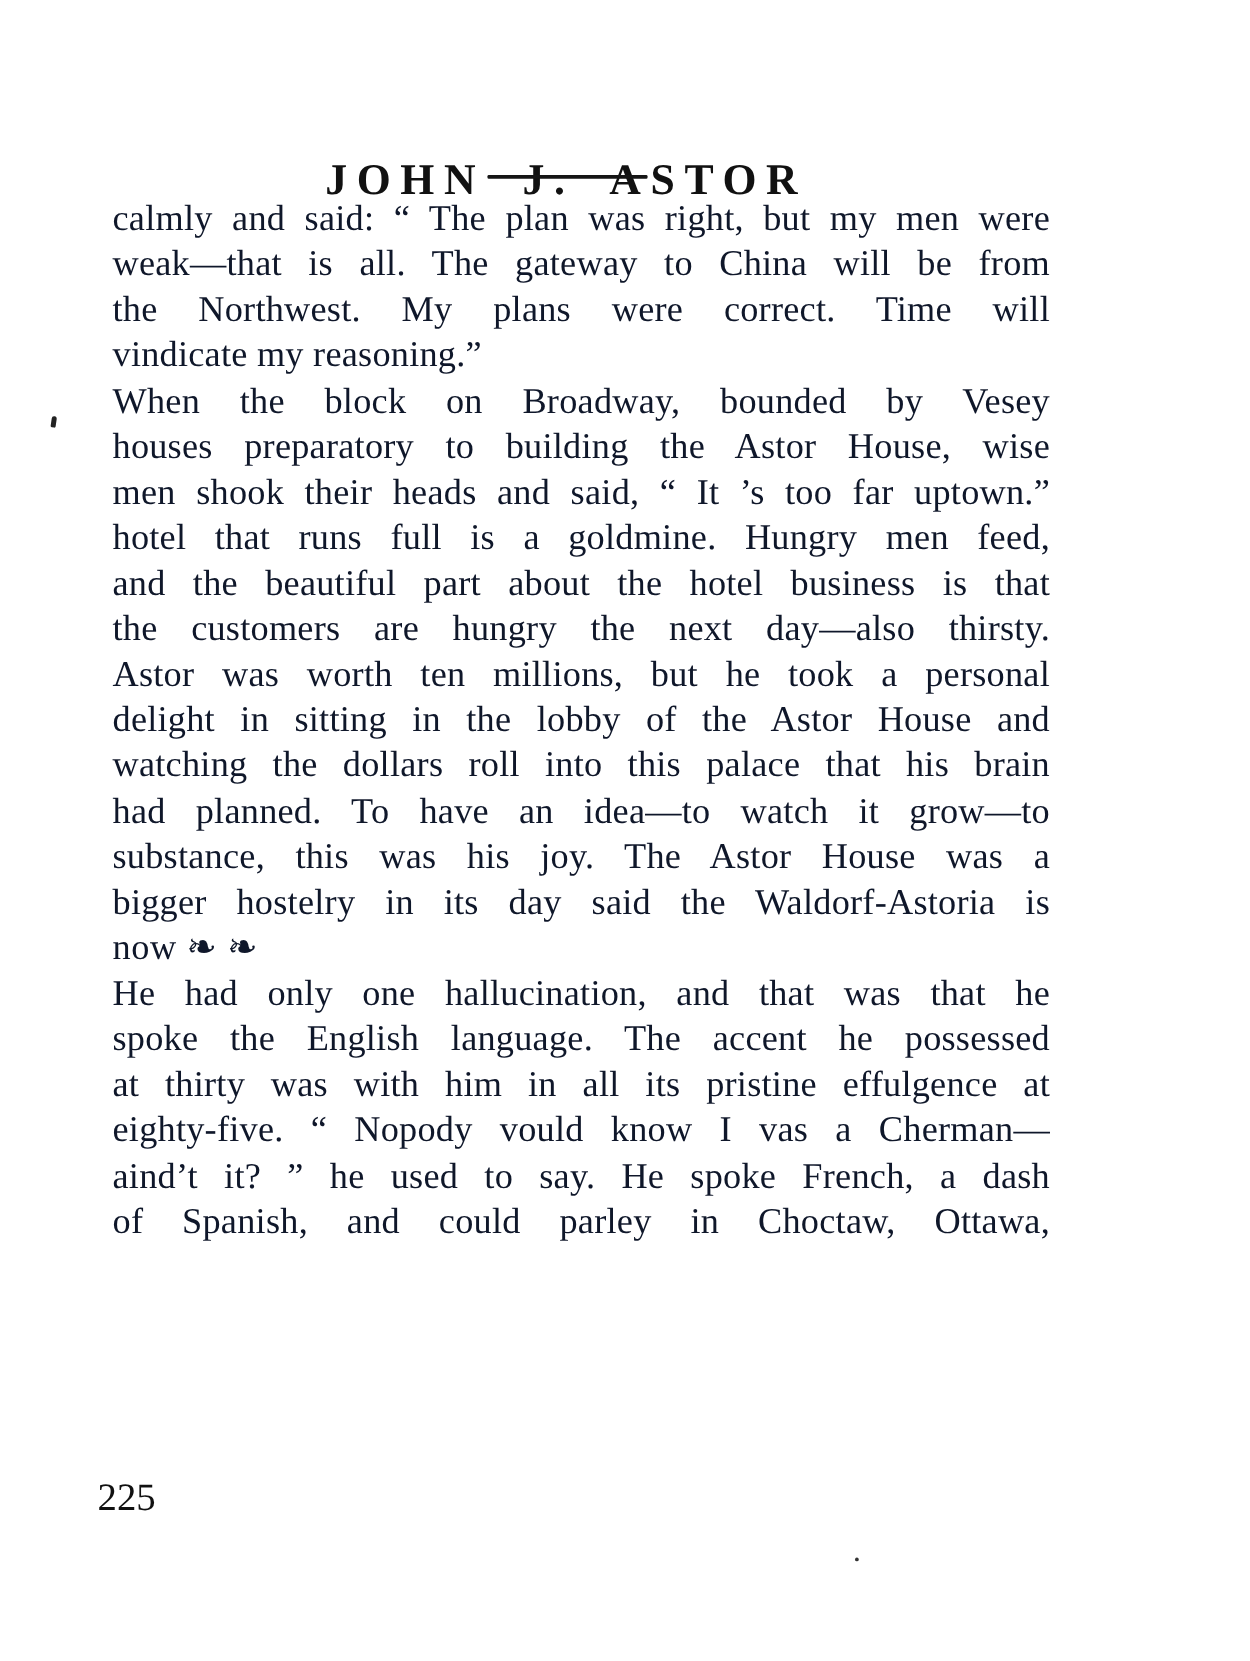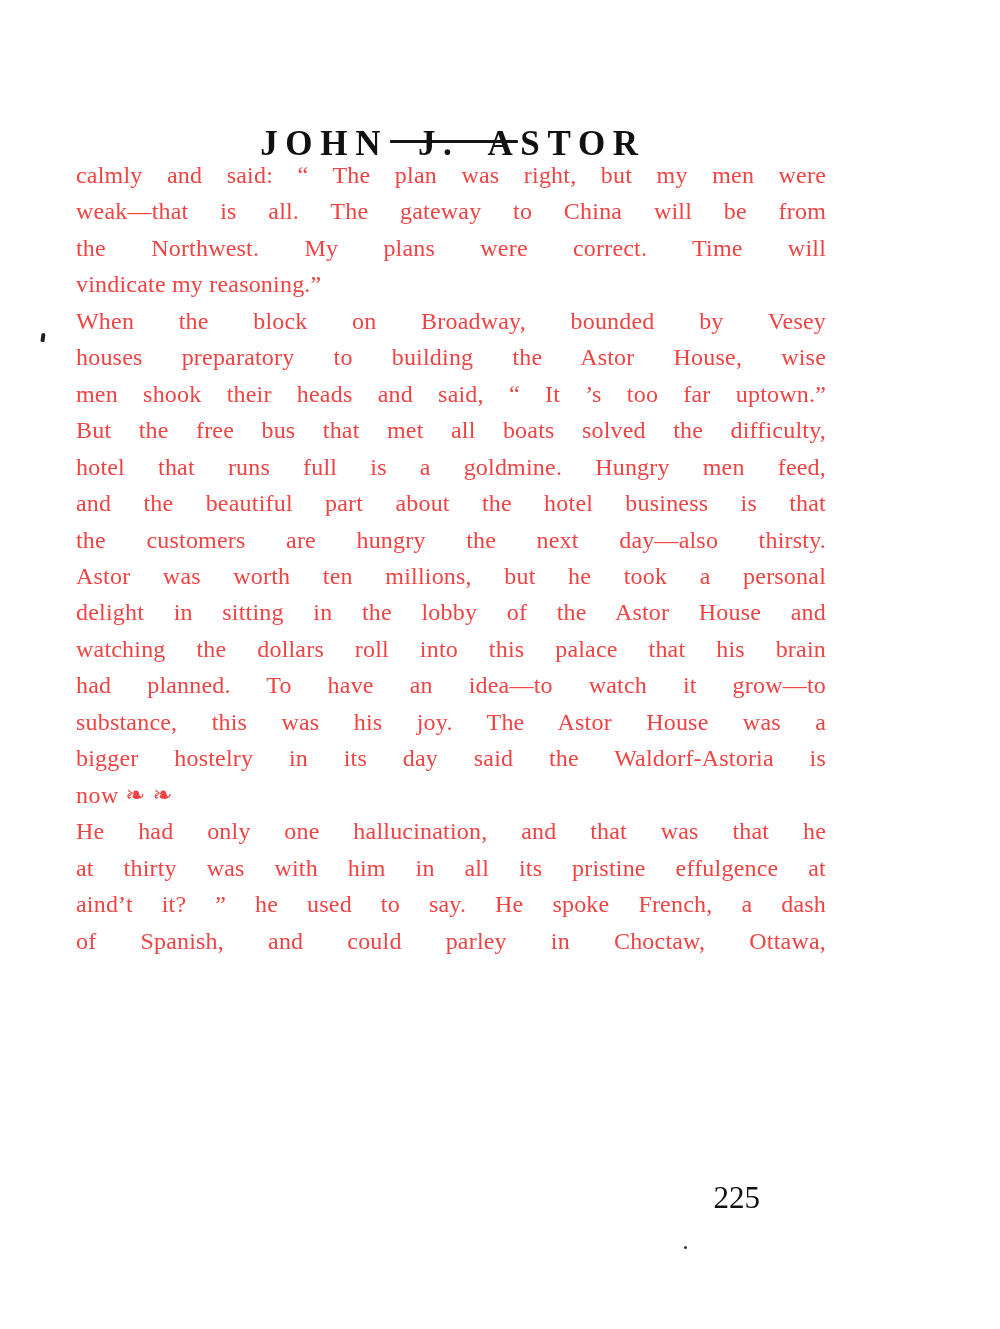--- a/index.html
+++ b/index.html
@@ -34,26 +34,26 @@
     position: absolute;
     left: 390px;
     top: 140px;
     width: 128px;
     height: 3px;
     background: #151515;
     border-radius: 1px;
   }
   .body-lines {
     position: absolute;
-    left: 76px;
+    left: 90px;
     width: 750px;
     top: 157px;
-    font-size: 24px;
+    font-size: 29px;
     line-height: 36.45px;
-    color: #ef4444;
+    color: #0f172a;
   }
   .line {
     text-align: justify;
     text-align-last: left;
     -moz-text-align-last: left;
     white-space: nowrap;
     letter-spacing: 0.2px;
   }
   .line.full {
     white-space: normal;
@@ -61,21 +61,21 @@
     -moz-text-align-last: justify;
   }
   .fleuron-line {
     letter-spacing: 0.5px;
   }
   .page-number {
     position: absolute;
     left: 78px;
     width: 750px;
     top: 1180px;
-    text-align: right;
+    text-align: left;
     padding-right: 68px;
     box-sizing: border-box;
     font-size: 31px;
     color: #111111;
   }
   .ink-speck-1 {
     position: absolute;
     left: 41px;
     top: 333px;
     width: 4px;
@@ -104,33 +104,34 @@
   <div class="title-rule"></div>
 
   <div class="body-lines">
       <div class="line full">calmly and said: “ The plan was right, but my men were</div>
       <div class="line full">weak—that is all. The gateway to China will be from</div>
       <div class="line full">the Northwest. My plans were correct. Time will</div>
       <div class="line">vindicate  my  reasoning.”</div>
       <div class="line full">When the block on Broadway, bounded by Vesey</div>
       <div class="line full">houses preparatory to building the Astor House, wise</div>
       <div class="line full">men shook their heads and said, “ It ’s too far uptown.”</div>
-      <div class="line full">But the free bus that met all boats solved the difficulty,</div>
       <div class="line full">hotel that runs full is a goldmine.  Hungry men feed,</div>
       <div class="line full">and the beautiful part about the hotel business is that</div>
       <div class="line full">the customers are hungry the next day—also thirsty.</div>
       <div class="line full">Astor was worth ten millions, but he took a personal</div>
       <div class="line full">delight in sitting in the lobby of the Astor House and</div>
       <div class="line full">watching the dollars roll into this palace that his brain</div>
       <div class="line full">had planned. To have an idea—to watch it grow—to</div>
       <div class="line full">substance, this was his joy. The Astor House was a</div>
       <div class="line full">bigger hostelry in its day said the Waldorf-Astoria is</div>
       <div class="line fleuron-line">now ❧ ❧</div>
       <div class="line full">He had only one hallucination, and that was that he</div>
+      <div class="line full">spoke the English language. The accent he possessed</div>
       <div class="line full">at thirty was with him in all its pristine effulgence at</div>
+      <div class="line full">eighty-five. “ Nopody vould know I vas a Cherman—</div>
       <div class="line full">aind’t it? ” he used to say. He spoke French, a dash</div>
       <div class="line full">of Spanish, and could parley in Choctaw, Ottawa,</div>
     </div>
 
   <div class="page-number">225</div>
 
   <div class="ink-speck-1"></div>
   <div class="ink-speck-2"></div>
 
 </div>

